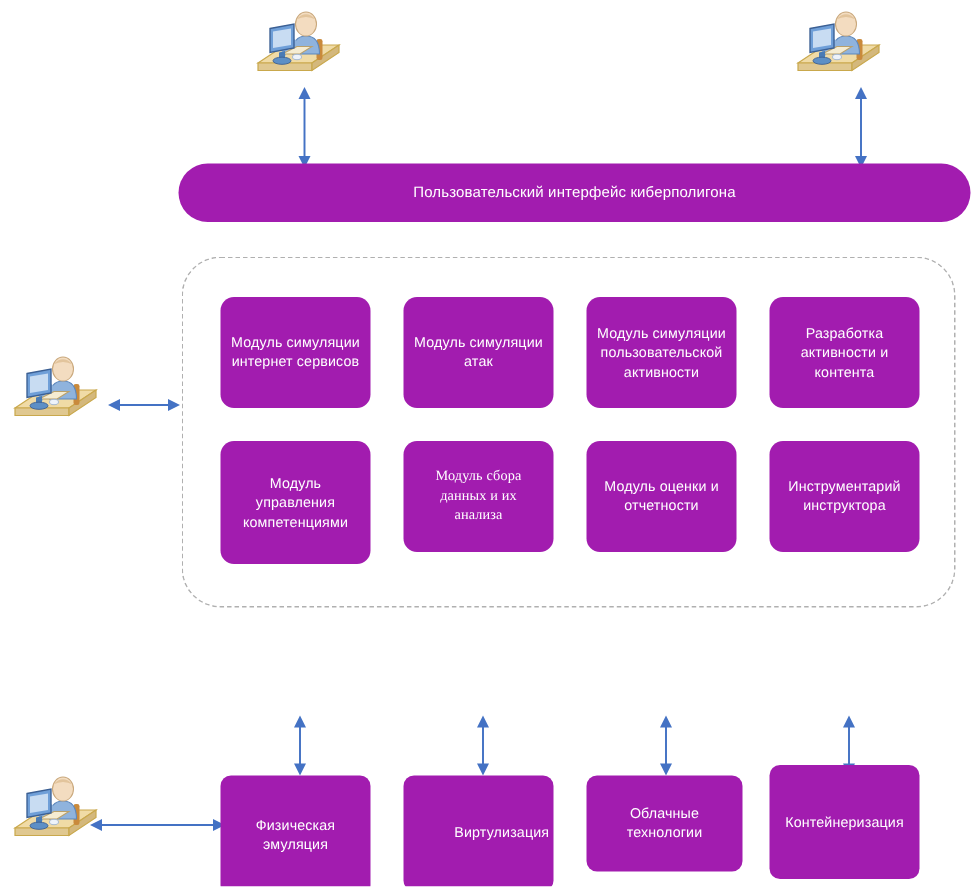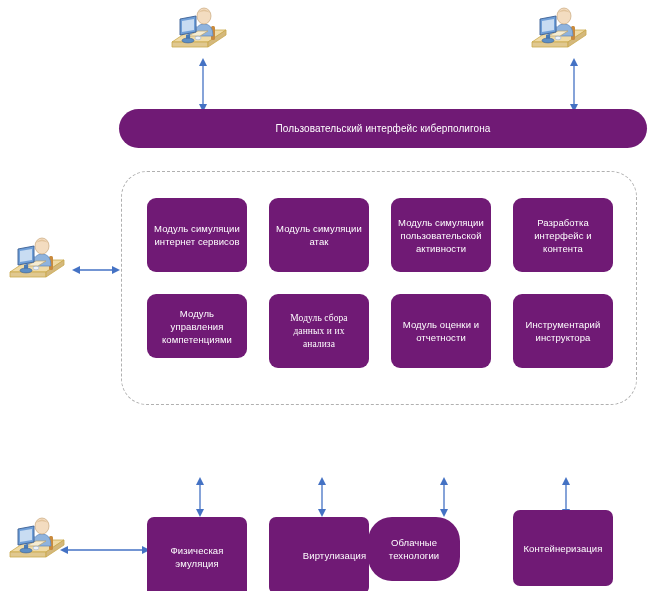--- a/index.html
+++ b/index.html
@@ -14,21 +14,21 @@
     position: relative;
     width: 650px;
     height: 591px;
     background: #ffffff;
     overflow: hidden;
   }
 
   
   .node {
     position: absolute;
-    background: #701a75;
+    background: #a21caf;
     color: #ffffff;
     display: flex;
     align-items: center;
     justify-content: center;
     text-align: center;
     font-size: 9.5px;
     line-height: 13px;
     letter-spacing: 0.1px;
     box-sizing: border-box;
     padding: 2px 5px;
@@ -185,24 +185,24 @@
   </div>
 
   <div class="node" style="left:147px; top:198px; width:100px; height:74px;">Модуль симуляции
 интернет сервисов</div>
   <div class="node" style="left:269px; top:198px; width:100px; height:74px;">Модуль симуляции
 атак</div>
   <div class="node" style="left:391px; top:198px; width:100px; height:74px;">Модуль симуляции
 пользовательской
 активности</div>
   <div class="node" style="left:513px; top:198px; width:100px; height:74px;">Разработка
-интерфейс и
+активности и
 контента</div>
 
-  <div class="node" style="left:147px; top:294px; width:100px; height:64px;">Модуль
+  <div class="node" style="left:147px; top:294px; width:100px; height:82px;">Модуль
 управления
 компетенциями</div>
   <div class="node" style="left:269px; top:294px; width:100px; height:74px;font-family:Liberation Serif, serif;">Модуль сбора
 данных и их
 анализа</div>
   <div class="node" style="left:513px; top:294px; width:100px; height:74px;">Инструментарий
 инструктора</div>
   <div class="node" style="left:391px; top:294px; width:100px; height:74px;">Модуль оценки и
 отчетности</div>
 
@@ -240,17 +240,17 @@
     <svg width="90" height="10">
       <line x1="7" y1="5" x2="83" y2="5" stroke="#4472C4" stroke-width="1.3"></line>
       <polygon points="0,5 8,1 8,9" fill="#4472C4"></polygon>
       <polygon points="90,5 82,1 82,9" fill="#4472C4"></polygon>
     </svg>
   </div>
 
   <div class="node infra" style="left:147px; top:517px; width:100px; height:80px;">Физическая
 эмуляция</div>
   <div class="node infra" style="left:269px; top:517px; width:100px; height:77px;padding-left:36px;">Виртулизация</div>
-  <div class="node infra" style="left:368px; top:517px; width:92px; height:64px;border-radius:24px;">Облачные
+  <div class="node infra" style="left:391px; top:517px; width:104px; height:64px;">Облачные
 технологии</div>
   <div class="node infra" style="left:513px; top:510px; width:100px; height:76px;">Контейнеризация</div>
 
 </div>
 
 </body></html>

